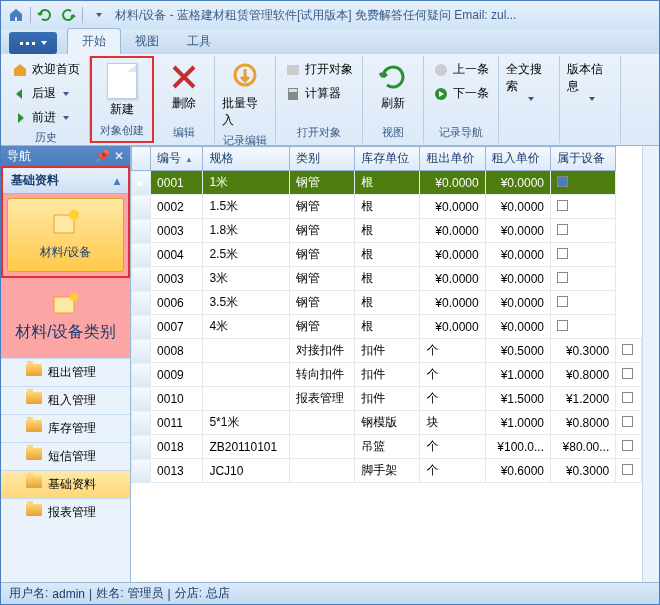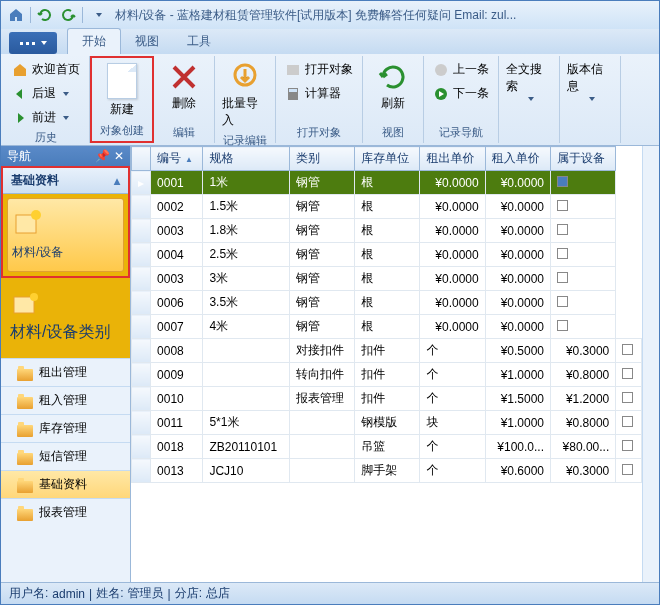--- a/index.html
+++ b/index.html
@@ -17,27 +17,27 @@
 .ribbon{height:92px;background:linear-gradient(#eaf2fb,#dce9f7);border-bottom:1px solid #9bb8d9;display:flex;padding:2px}
 .rgroup{border-right:1px solid #b8cde4;padding:2px 4px;display:flex;flex-direction:column;justify-content:space-between}
 .rgroup-label{text-align:center;color:#3b5c87;font-size:11px;padding:1px 0}
 .rbtn-lg{width:52px;display:flex;flex-direction:column;align-items:center;gap:2px;padding:2px;border:1px solid transparent;border-radius:3px;cursor:pointer}
 .rbtn-sm{display:flex;align-items:center;gap:4px;padding:2px 4px;border:1px solid transparent;border-radius:3px;cursor:pointer}
 .rbtn-col{display:flex;flex-direction:column;gap:1px;justify-content:center}
 .highlight{border:2px solid #e03030!important}
 .icon{width:16px;height:16px;display:inline-block}
 .icon-lg{width:32px;height:32px}
 .main{flex:1;display:flex;overflow:hidden}
-.nav{width:130px;background:#eab308;border-right:1px solid #9bb8d9;display:flex;flex-direction:column}
+.nav{width:130px;background:#fca5a5;border-right:1px solid #9bb8d9;display:flex;flex-direction:column}
 .nav-header{height:20px;background:linear-gradient(#5a8ac8,#4a7dbc);color:#fff;display:flex;align-items:center;padding:0 6px;justify-content:space-between}
 .nav-section{background:linear-gradient(#e8f1fb,#cddff3);padding:4px 8px;color:#1a3c6e;font-weight:bold;border-bottom:1px solid #9bb8d9;cursor:pointer;display:flex;justify-content:space-between;align-items:center}
 .nav-body{flex:1;background:#eaf2fb;overflow:hidden}
-.nav-card{margin:4px;padding:10px 4px;border:1px solid transparent;border-radius:3px;cursor:pointer}
+.nav-card{margin:4px;padding:10px 4px;text-align:center;border:1px solid transparent;border-radius:3px;cursor:pointer}
 .nav-card.active{background:linear-gradient(#ffe8a6,#ffc94a);border-color:#e0a030}
-.nav-item{display:flex;align-items:flex-end;gap:6px;padding:5px 16px;cursor:pointer;border-top:1px solid #c5dbf2}
+.nav-item{display:flex;align-items:flex-start;gap:6px;padding:5px 25px;cursor:pointer;border-top:1px solid #c5dbf2}
 .nav-item.sel{background:linear-gradient(#ffe8a6,#ffd77a)}
 .folder-icon{width:16px;height:12px;background:linear-gradient(#ffd77a,#e8a030);border-radius:1px;position:relative}
 .folder-icon::before{content:"";position:absolute;top:-3px;left:1px;width:6px;height:3px;background:#ffd77a;border-radius:1px 1px 0 0}
 .grid-wrap{flex:1;overflow:auto;background:#fff}
 table{border-collapse:collapse;width:100%}
 th{background:linear-gradient(#f5f9fd,#dce9f7);border:1px solid #9bb8d9;padding:3px 6px;text-align:left;color:#1a3c6e;font-weight:normal;position:sticky;top:0}
 th.sorted::after{content:"▲";font-size:8px;margin-left:4px;color:#4a7dbc}
 td{border:1px solid #e0e8f0;padding:3px 6px;white-space:nowrap}
 tr.sel td{background:#4d7c0f;color:#fff}
 .num{text-align:right}

